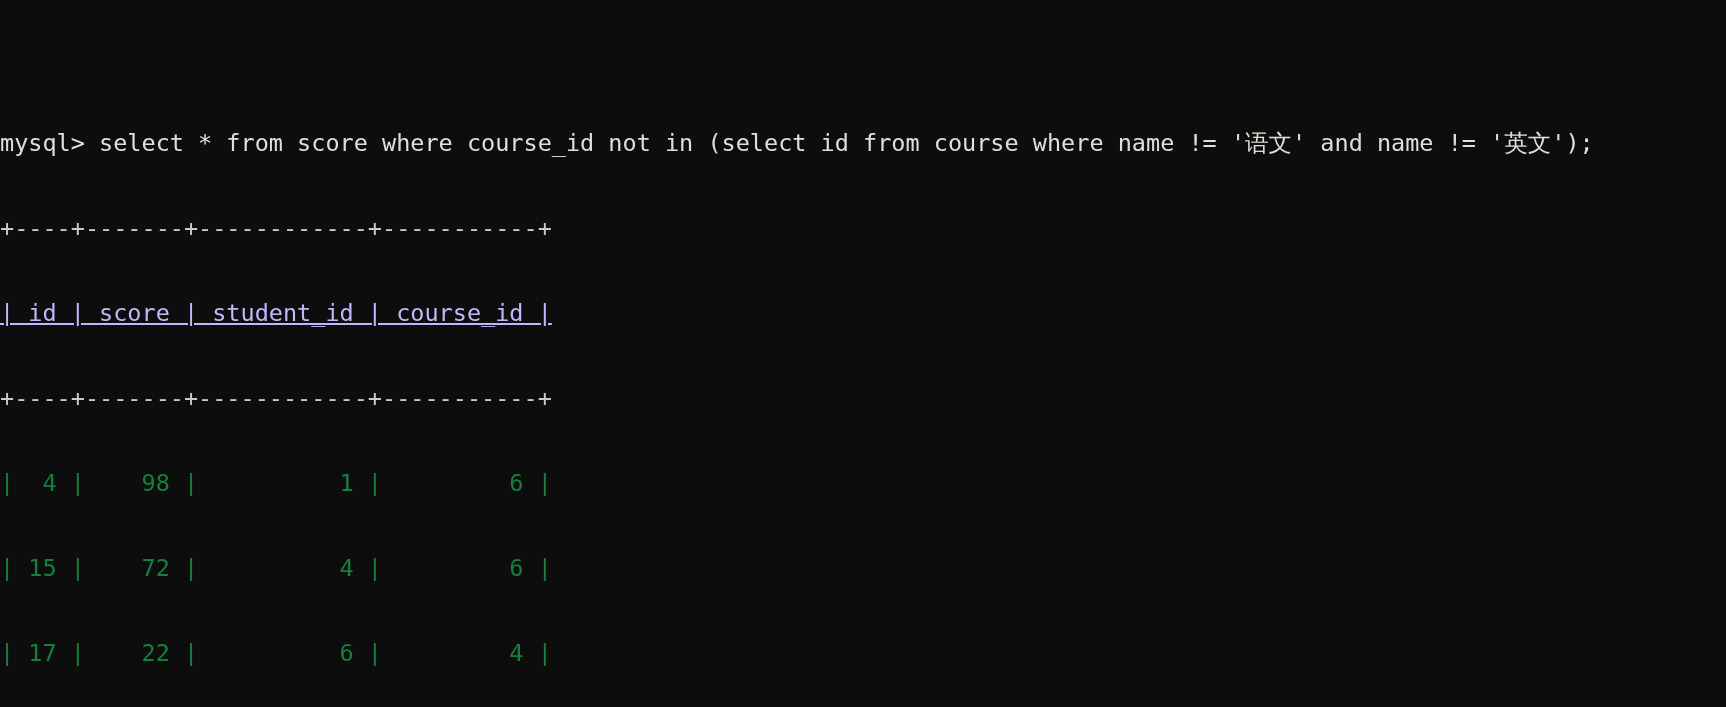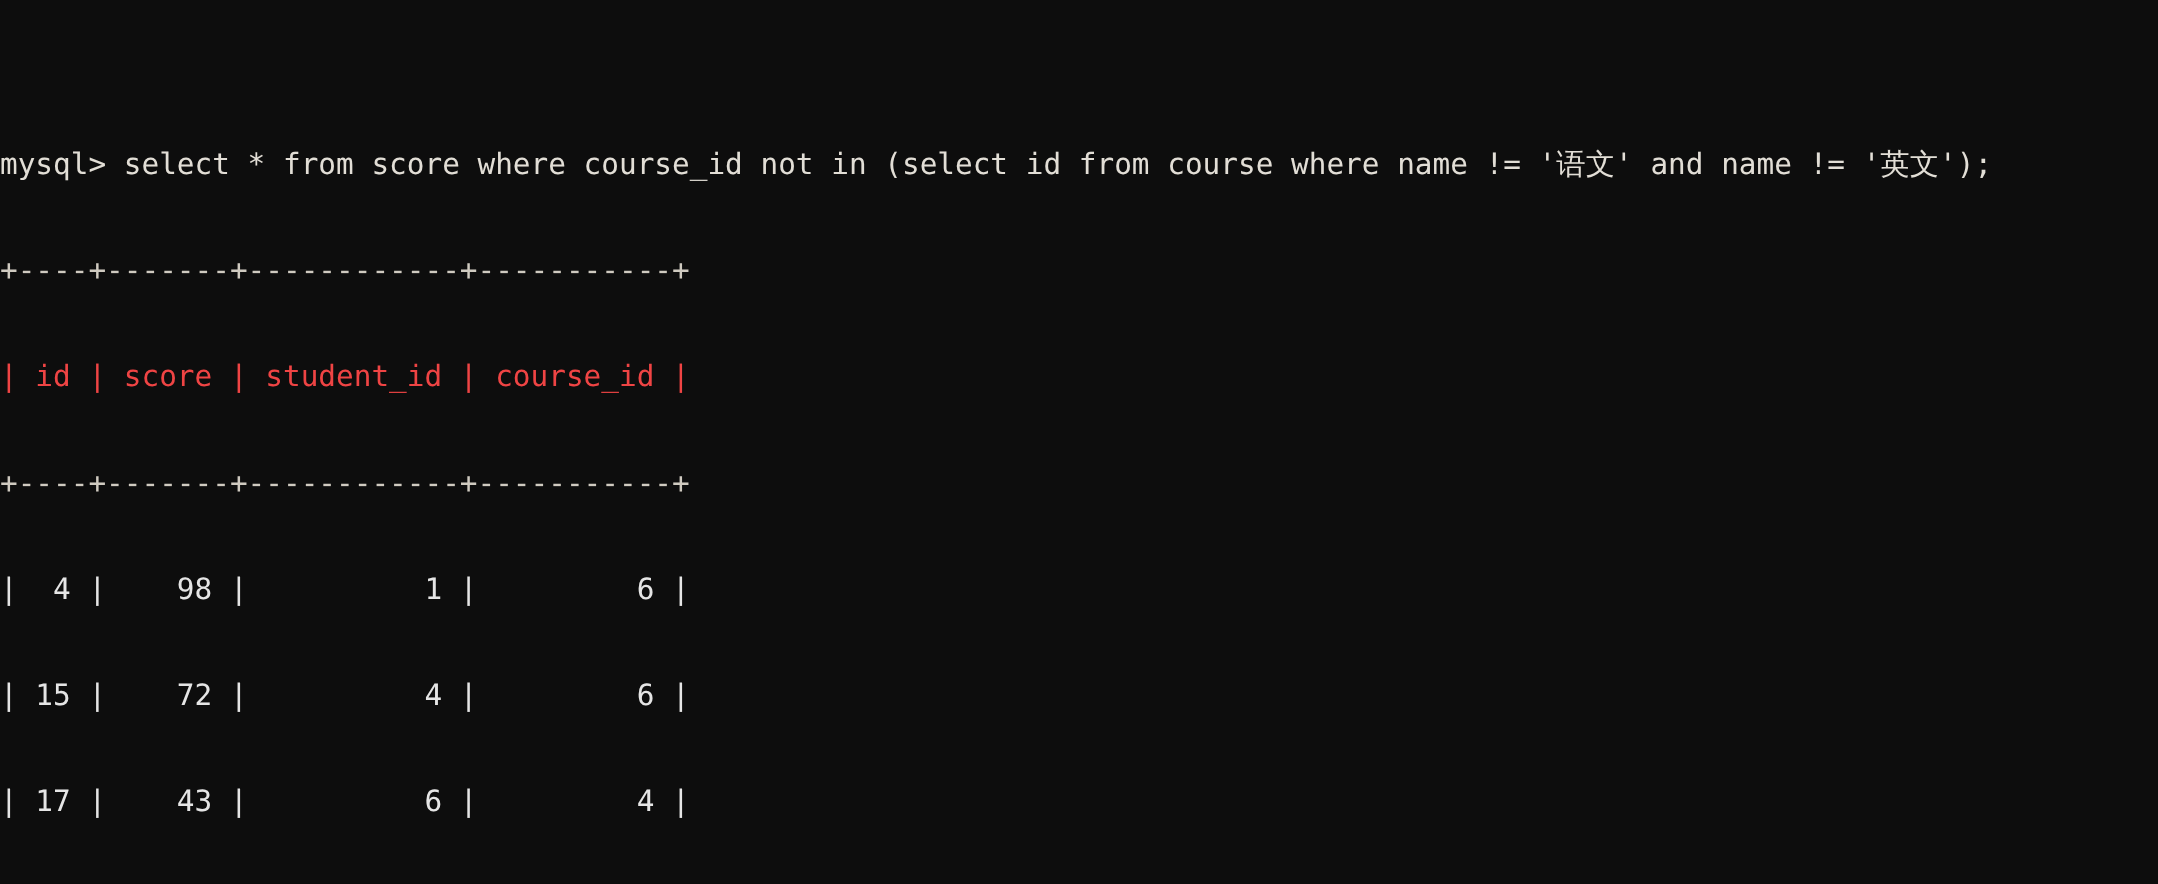--- a/index.html
+++ b/index.html
@@ -15,57 +15,58 @@
   #terminal {
     width: 1726px;
     height: 707px;
     background: #0d0d0d;
     color: #d4d0c8;
     font-family: "DejaVu Sans Mono", "Liberation Mono", monospace;
     font-size: 23.5px;
     line-height: 28.3px;
     letter-spacing: 0px;
     white-space: pre;
-    padding: 4px 0 0 0;
+    padding: 16px 0 0 0;
     box-sizing: border-box;
     overflow: hidden;
   }
   .line {
     white-space: pre;
     display: block;
     height: 28.3px;
     font-family: "DejaVu Sans Mono", "Liberation Mono", monospace;
     color: #d4d0c8;
   }
   .rule {
     color: #cfcac0;
   }
   .prompt-line {
     color: #e2ded6;
   }
   .header-line {
-    color: #ef4444;
+    color: #c4b5fd;
+    text-decoration: underline;
   }
   .data-line {
-    color: #e5e5e5;
+    color: #15803d;
   }
 </style>
 </head>
 <body>
 
 <div id="terminal">
 
   
   <span class="line prompt-line">mysql&gt; select * from score where course_id not in (select id from course where name != '语文' and name != '英文');</span>
   <span class="line rule">+----+-------+------------+-----------+</span>
   <span class="line header-line">| id | score | student_id | course_id |</span>
   <span class="line rule">+----+-------+------------+-----------+</span>
   <span class="line data-line">|  4 |    98 |          1 |         6 |</span>
   <span class="line data-line">| 15 |    72 |          4 |         6 |</span>
-  <span class="line data-line">| 17 |    43 |          6 |         4 |</span>
+  <span class="line data-line">| 17 |    22 |          6 |         4 |</span>
   
   
   
   
   
 
   
   
   
   

